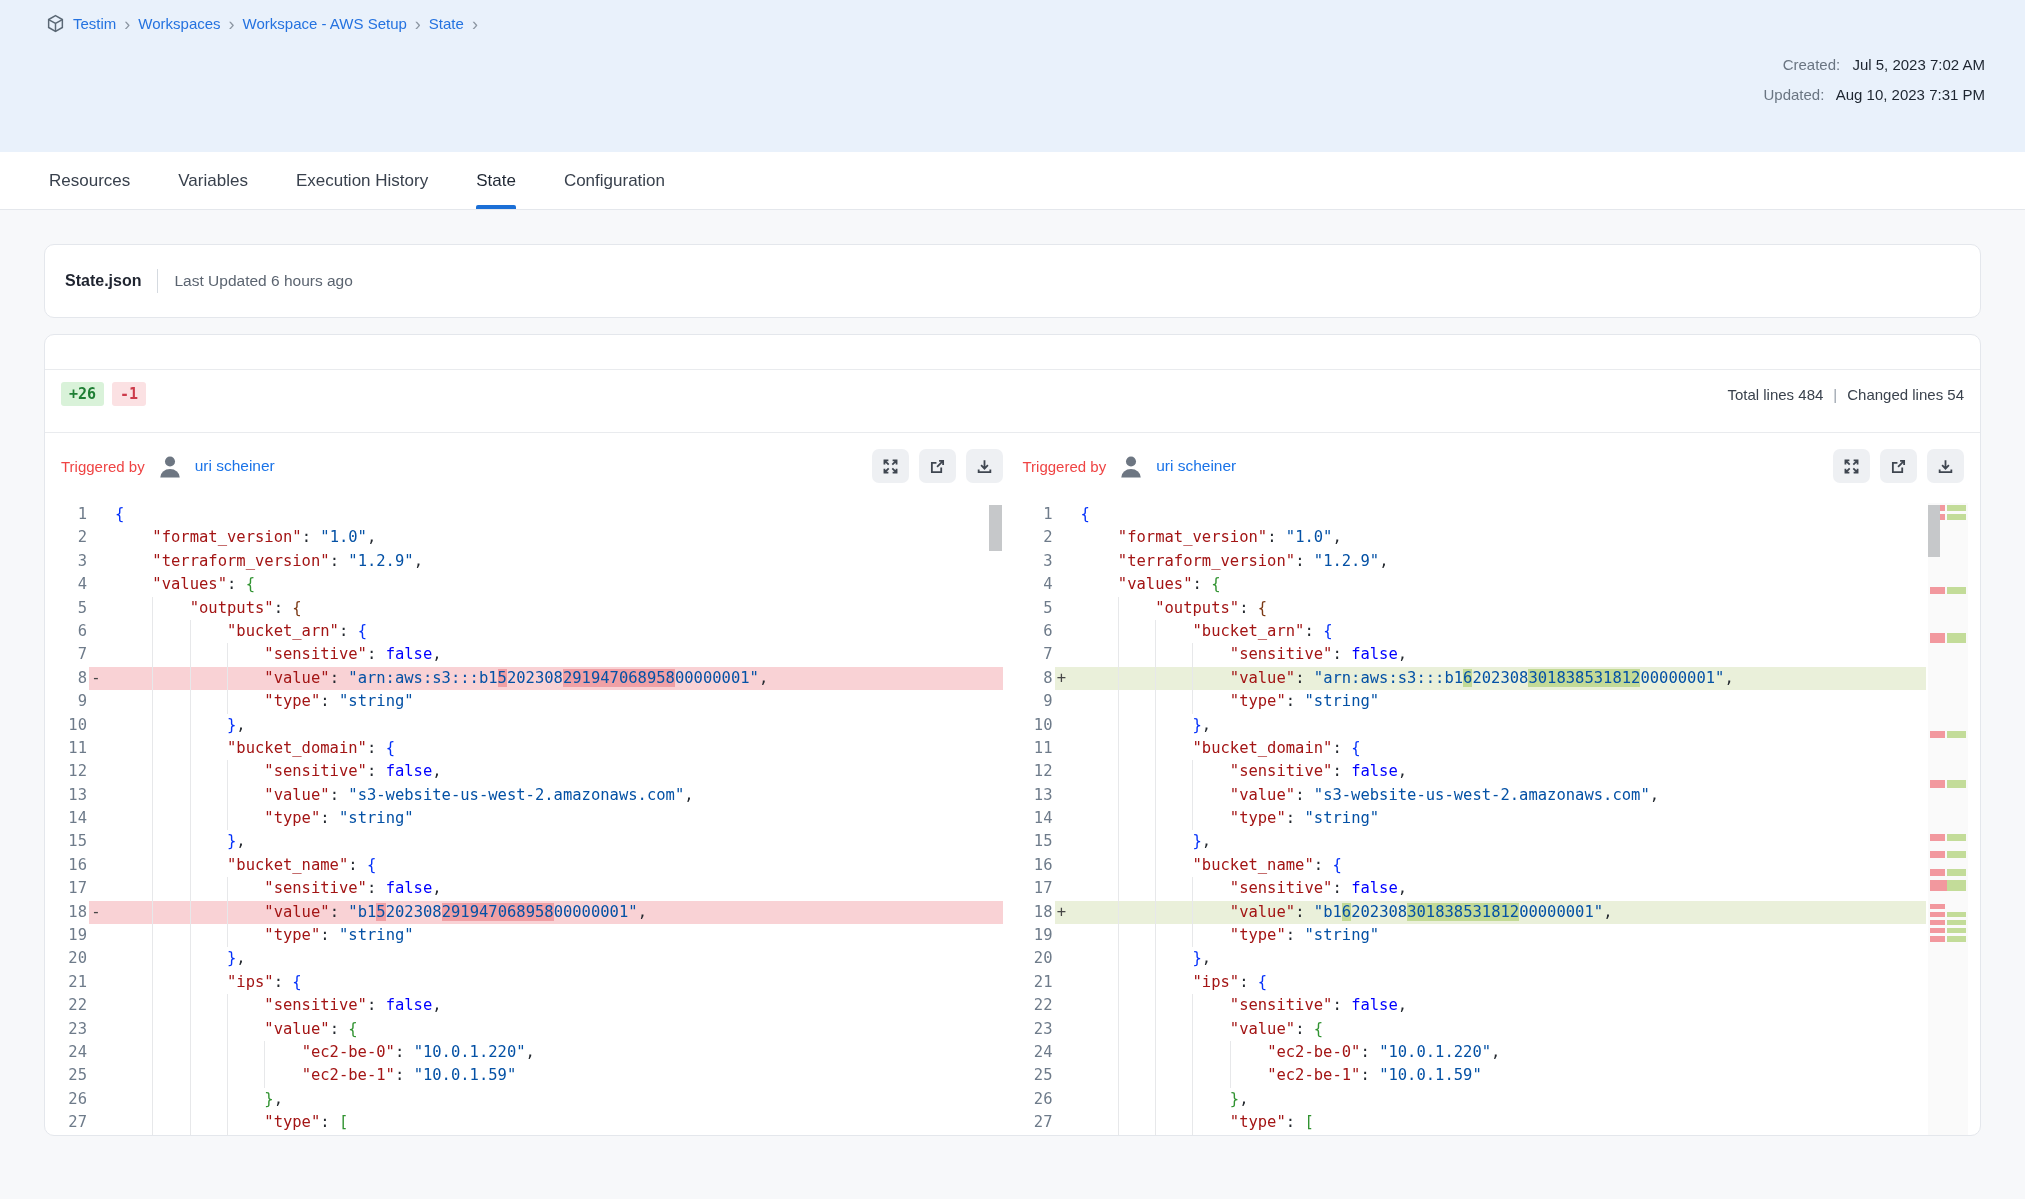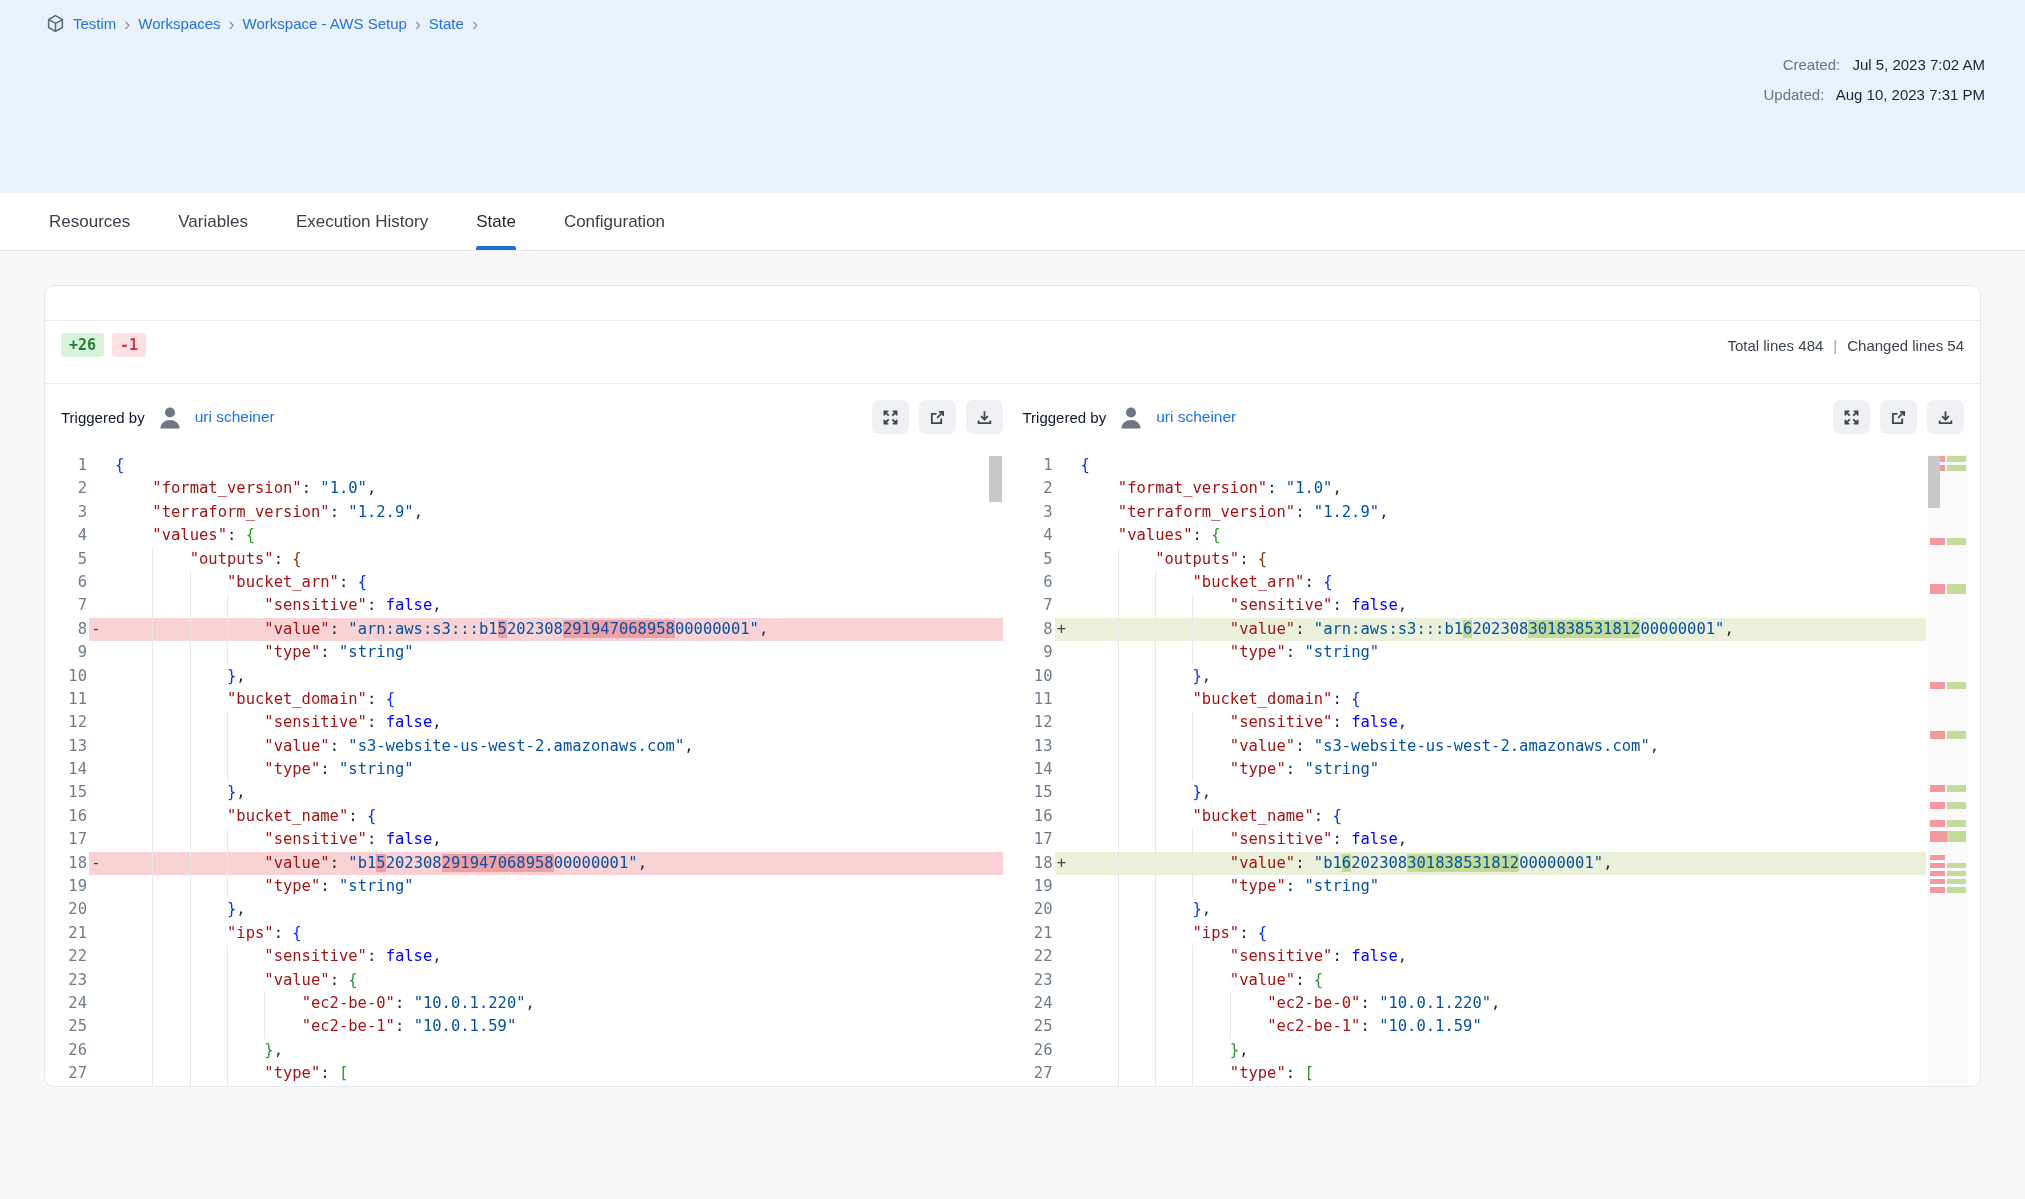--- a/index.html
+++ b/index.html
@@ -1,20 +1,20 @@
 <!DOCTYPE html>
 <html><head>
 <meta charset="utf-8">
 <style>
   * { box-sizing: border-box; margin: 0; padding: 0; }
   html,body { width: 2025px; height: 1199px; overflow: hidden; }
   body { font-family: "Liberation Sans", sans-serif; background: #f7f8fa; color: #1f2733; }
 
   
-  .top-header { background:#e9f1fb; height:193px; position:relative; }
+  .top-header { background:#e9f1fb; height:152px; position:relative; }
   .breadcrumb { position:absolute; left:46px; top:14px; display:flex; align-items:center; gap:8px; font-size:15px; }
   .breadcrumb a { color:#2472e0; text-decoration:none; cursor:pointer; }
   .crumb-sep { color:#8d97a3; font-size:18px; line-height:1; }
   .bc-icon { display:flex; align-items:center; }
 
   .title-row { position:absolute; left:44px; top:58px; display:flex; align-items:center; }
   .tf-logo { width:56px; height:82px; margin-right:28px; }
   .ws-title { font-size:30px; font-weight:600; color:#131a26; letter-spacing:.2px; }
   .ws-id { font-size:17px; color:#6b7582; margin-left:16px; position:relative; top:3px; }
   .status-badge { margin-left:22px; background:#def2e2; color:#27803f; font-size:14px; font-weight:700;
@@ -49,21 +49,21 @@
   .hr { height:1px; background:#e9ebee; margin:16px -16px 0 -16px; }
   .stats-row { display:flex; align-items:center; padding:12px 0 10px 0; }
   .badge { font-size:15px; font-weight:600; border-radius:3px; padding:3px 8px; font-family:"DejaVu Sans Mono",monospace; }
   .badge.add { background:#d9f2d9; color:#1e7e34; margin-right:8px; }
   .badge.rem { background:#fbe1e3; color:#cc3a4a; }
   .stats-right { margin-left:auto; font-size:15px; color:#3a424d; display:flex; align-items:center; gap:10px; }
   .stats-right .pipe { color:#9aa3ad; }
 
   .trig-row { display:flex; gap:20px; padding:16px 0 14px 0; }
   .trig-half { flex:1; display:flex; align-items:center; }
-  .trig-label { font-size:15px; color:#0f172a; margin-right:12px; }
+  .trig-label { font-size:15px; color:#ef4444; margin-right:12px; }
   .avatar { width:26px; height:26px; margin-right:12px; }
   .trig-user { font-size:15.5px; color:#1a73e8; text-decoration:none; cursor:pointer; }
   .icon-group { margin-left:auto; display:flex; gap:10px; }
   .icon-btn { width:37px; height:34px; background:#eef0f3; border:none; border-radius:7px; display:flex;
               align-items:center; justify-content:center; cursor:pointer; }
   .icon-btn svg { stroke:#3f4650; }
 
   
   .editors-row { display:flex; gap:20px; margin:6px -4px 0 -4px; }
   .editor { flex:1; background:#fff; position:relative; font-family:"DejaVu Sans Mono",monospace; font-size:15.5px; }
@@ -133,20 +133,25 @@
 <div class="tabs-bar">
   <div class="tab">Resources</div>
   <div class="tab">Variables</div>
   <div class="tab">Execution History</div>
   <div class="tab active">State</div>
   <div class="tab">Configuration</div>
 </div>
 
 <div class="main">
 
+  <div class="card file-card">
+    <span class="file-name">State.json</span>
+    <span class="vert-sep"></span>
+    <span class="file-updated">Last Updated 6 hours ago</span>
+  </div>
 
   <div class="card compare-card">
 
 
     <div class="hr"></div>
 
     <div class="stats-row">
       <span class="badge add">+26</span>
       <span class="badge rem">-1</span>
       <span class="stats-right">

